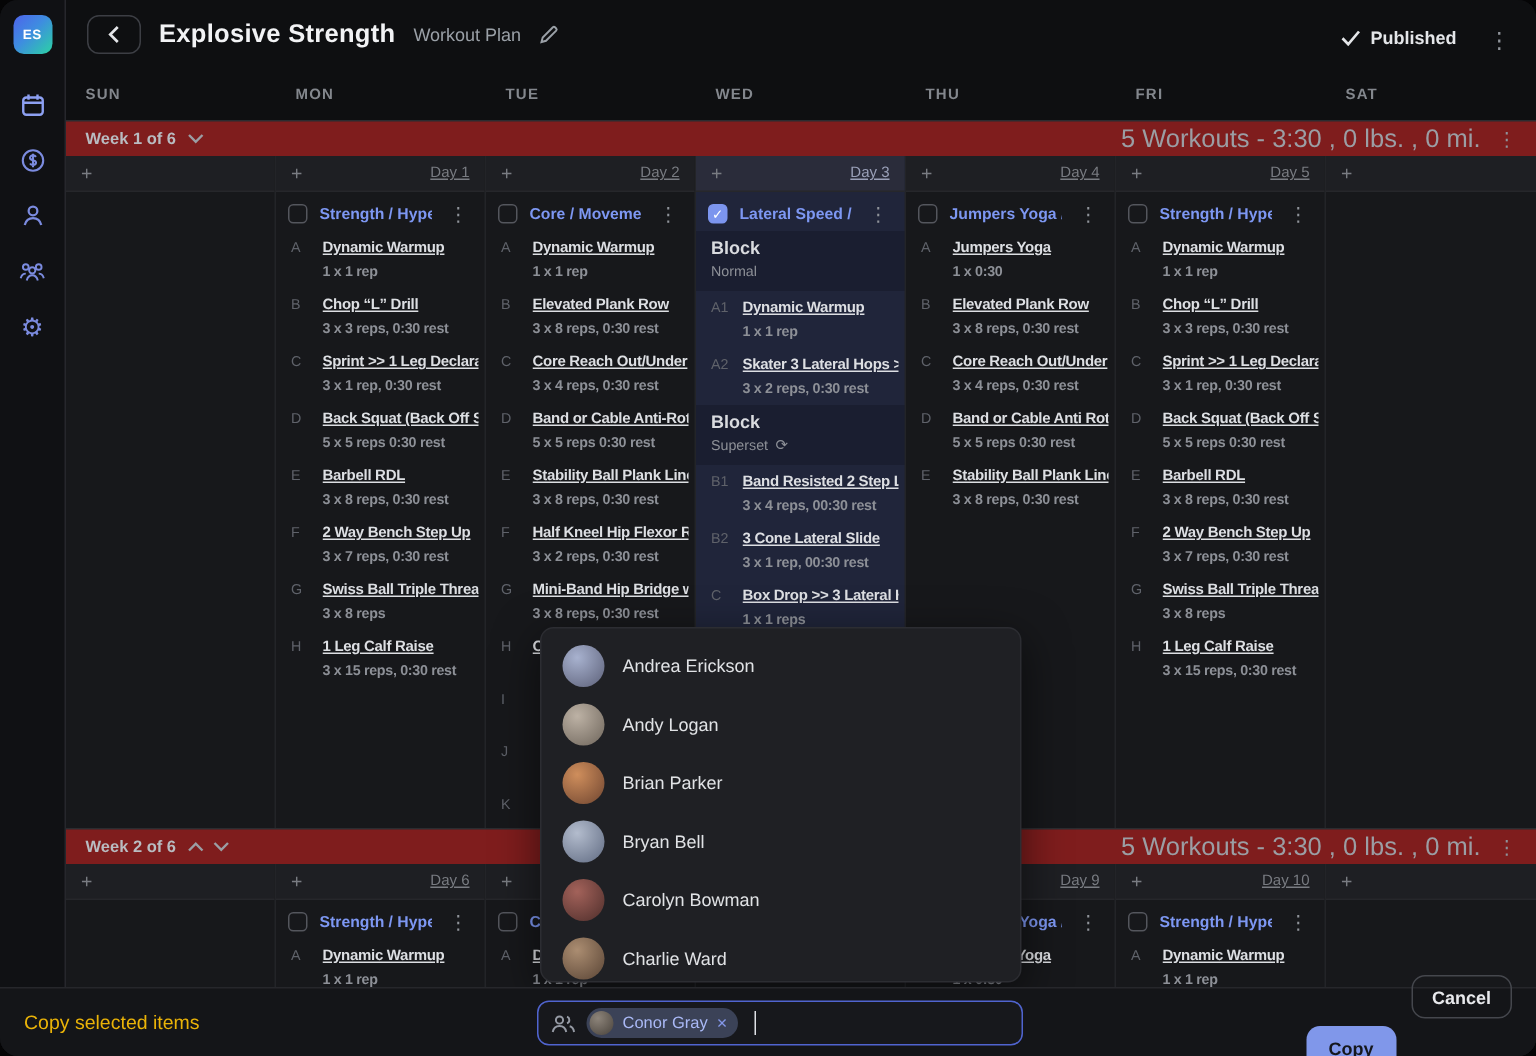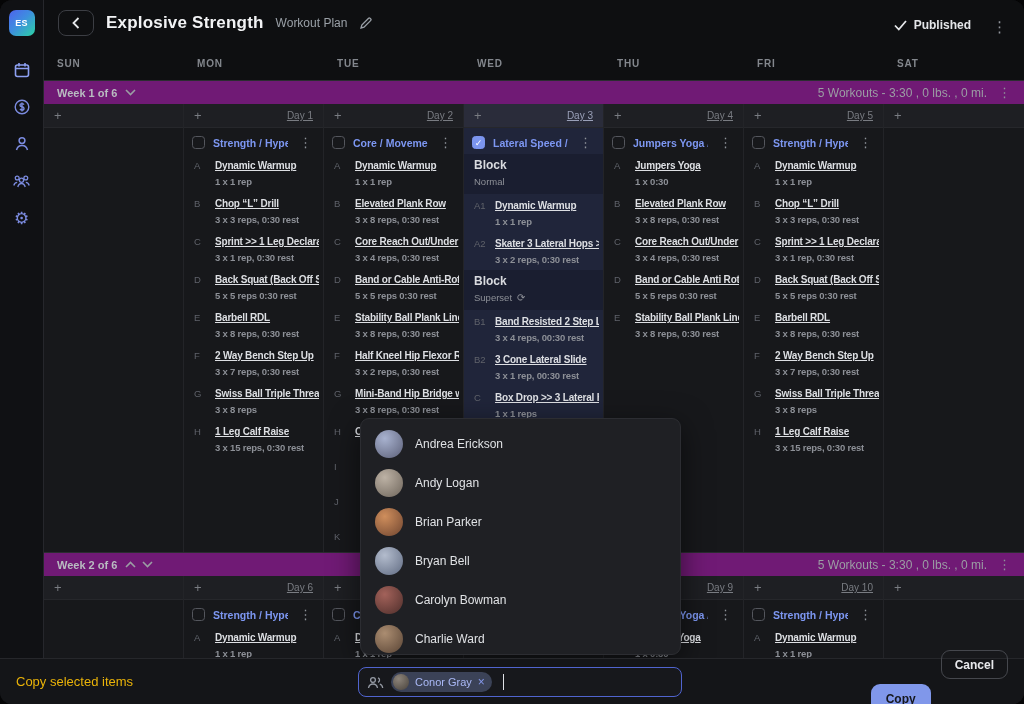--- a/index.html
+++ b/index.html
@@ -33,26 +33,26 @@
   .topbar-right { margin-left:auto; display:flex; align-items:flex-start; gap:18px;margin-top:8px; }
   .published { display:flex; align-items:center; gap:7px; color:#e4e6e9; font-size:12px; font-weight:600; }
   .kebab { color:#8f939a; font-size:13px; cursor:pointer; padding:0 3px; user-select:none; }
   .kebab.big { font-size:15px; }
 
   .dow-row { height:34px; display:flex; align-items:center; }
   .dow-cell { width:140px; padding-left:13px; color:#83878d; font-size:10px;
     font-weight:700; letter-spacing:.8px; }
 
   .week { display:flex; flex-direction:column; }
-  .week-bar { height:24px; background:#701a75; border-top:1px solid #2b2c30;
+  .week-bar { height:24px; background:#7f1d1d; border-top:1px solid #2b2c30;
     display:flex; align-items:center; padding:0 10px 0 13px;justify-content:space-between; }
   .week-label { color:#b9bcc1; font-size:11px; font-weight:600; margin-right:8px; }
   .chev { display:flex; align-items:center; cursor:pointer; margin-right:6px; }
   .week-right { margin-left:auto; display:flex; align-items:center; gap:8px; }
-  .week-summary { color:#9b9ea4; font-size:12px;padding-left:24px; }
+  .week-summary { color:#9b9ea4; font-size:17px;padding-left:24px; }
 
   .grid { display:flex; position:relative; }
   #grid0 { height:448px; }
   #grid1 { flex:1; overflow:hidden; }
   .col { width:140px; border-right:1px solid #232428; background:#17181b;
     display:flex; flex-direction:column; }
   .col:last-child { border-right:none; }
   .col-head { height:24px; background:#1e1f23; border-bottom:1px solid #26272b;
     display:flex; align-items:center; padding:0 10px; flex-shrink:0; }
   .plus { color:#797c82; font-size:13px; cursor:pointer; }

